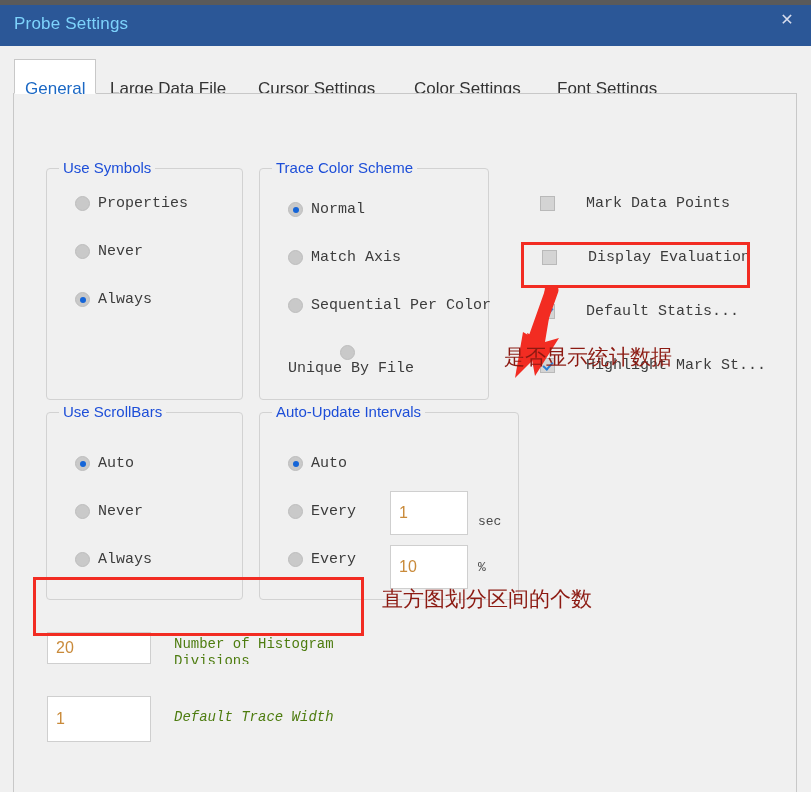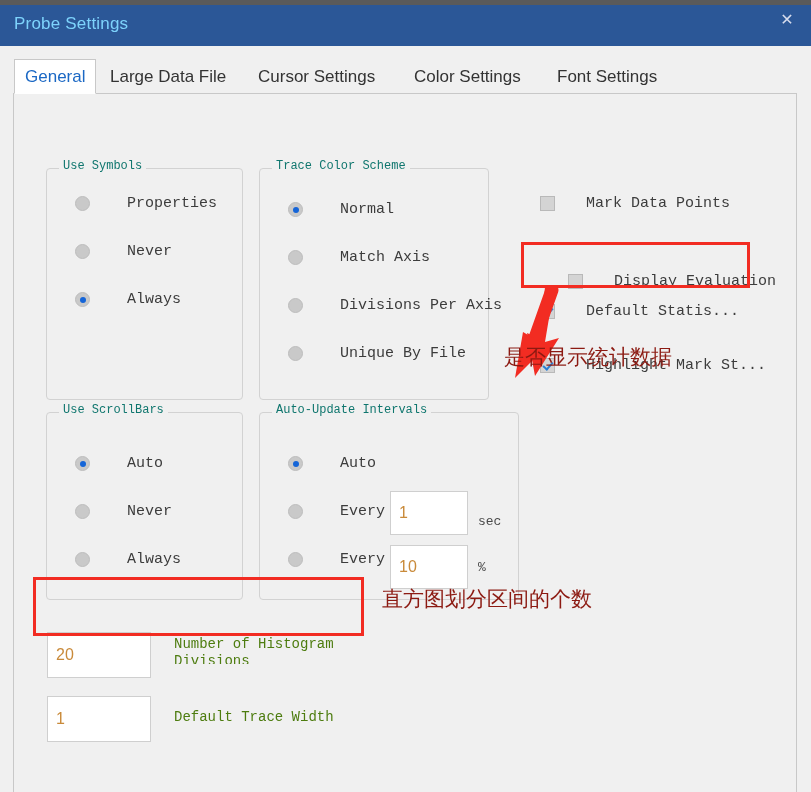--- a/index.html
+++ b/index.html
@@ -48,21 +48,21 @@
   .tabstrip {
     position: absolute; left: 0; top: 14px;
     width: 811px; height: 34px;
   }
   .tab {
     position: absolute; top: 0;
     height: 33px;
     line-height: 33px;
     font-size: 17px;
     color: #333333;
-    padding: 0 10px;
+    padding: 12px 10px;
     box-sizing: border-box;
     white-space: nowrap;
     cursor: pointer;
     font-family: "Liberation Sans", sans-serif;
   }
   .tab.active {
     background: #ffffff;
     color: #1b68c4;
     border: 1px solid #c8c8c8;
     border-bottom: 1px solid #ffffff;
@@ -86,33 +86,32 @@
     border: 1px solid #d2d2d2;
     border-radius: 4px;
     background: transparent;
     box-sizing: border-box;
   }
   .group-title {
     position: absolute;
     top: -10px; left: 12px;
     background: #f0f0f0;
     padding: 0 4px;
-    font-family: Liberation Mono, monospace;
-    font-size: 12px;
-    color: #0f766e;
+    font-family: Liberation Sans, sans-serif;
+    font-size: 15px;
+    color: #1d4ed8;
     white-space: nowrap;
   }
   
   .radio-row {
     position: absolute;
     display: flex;
     align-items: center;
     cursor: pointer;
     white-space: nowrap;
-    gap: 29px;
   }
   .radio {
     width: 15px; height: 15px;
     border-radius: 50%;
     background: #c9c9c9;
     border: 1px solid #bdbdbd;
     box-sizing: border-box;
     flex: none;
     position: relative;
     margin-right: 8px;
@@ -256,33 +255,33 @@
       <div class="radio-row" style="left:28px;top:32px;">
         <span class="radio checked"></span>
         <span class="opt-label">Normal</span>
       </div>
       <div class="radio-row" style="left:28px;top:80px;">
         <span class="radio"></span>
         <span class="opt-label">Match Axis</span>
       </div>
       <div class="radio-row" style="left:28px;top:128px;">
         <span class="radio"></span>
-        <span class="opt-label">Divisions Per Axis</span>
-      </div>
-      <div class="radio-row" style="left:28px;top:176px;">
+        <span class="opt-label">Sequential Per Color</span>
+      </div>
+      <div class="radio-row" style="left:28px;top:176px;flex-direction:column;">
         <span class="radio"></span>
         <span class="opt-label">Unique By File</span>
       </div>
     </div>
 
     <div class="check-row" style="left:526px;top:101px;">
       <span class="checkbox"></span>
       <span class="opt-label">Mark Data Points</span>
     </div>
-    <div class="check-row" style="left:554px;top:155px;margin-top:24px;">
+    <div class="check-row" style="left:528px;top:155px;">
       <span class="checkbox"></span>
       <span class="opt-label">Display Evaluation</span>
     </div>
     <div class="check-row" style="left:526px;top:209px;">
       <span class="checkbox checked"></span>
       <span class="opt-label">Default Statis...</span>
     </div>
     <div class="check-row" style="left:526px;top:263px;">
       <span class="checkbox checked"></span>
       <span class="opt-label">Highlight Mark St...</span>
@@ -317,26 +316,26 @@
       <div class="radio-row" style="left:28px;top:138px;">
         <span class="radio"></span>
         <span class="opt-label">Every</span>
       </div>
       <input class="tinput" style="left: 130px; top: 78px; width: 78px; height: 44px;" value="1">
       <div class="unit" style="left:218px;top:93px;margin-top:8px;">sec</div>
       <input class="tinput" style="left: 130px; top: 132px; width: 78px; height: 44px;" value="10">
       <div class="unit" style="left:218px;top:147px;">%</div>
     </div>
 
-    <input class="tinput" style="left: 33px; top: 538px; width: 104px; height: 46px;" value="20">
+    <input class="tinput" style="left: 33px; top: 538px; width: 104px; height: 32px;" value="20">
     <div class="field-label" style="left:160px;top:542px;width:200px;height:28px;">Number of Histogram
 Divisions</div>
 
     <input class="tinput" style="left: 33px; top: 602px; width: 104px; height: 46px;" value="1">
-    <div class="field-label" style="left:160px;top:615px;width:230px;height:20px;">Default Trace Width</div>
+    <div class="field-label" style="left:160px;top:615px;width:230px;height:20px;font-style:italic;">Default Trace Width</div>
 
   </div>
 
   <div class="annot-box" style="left:521px;top:196px;width:229px;height:46px;"></div>
   <div class="annot-box" style="left:33px;top:531px;width:331px;height:59px;"></div>
 
   <svg class="annot-arrow" style="left:497px;top:240px;width:80px;height:95px;" width="80" height="95" viewBox="0 0 80 95">
     <polygon points="57,2 48,56 62,52 38,90 30,47 43,53 48,1" fill="#f22c22"></polygon>
     <path d="M55,4 L33,66" stroke="#f22c22" stroke-width="13" stroke-linecap="round" fill="none"></path>
     <polygon points="18,92 50,60 26,46" fill="#f22c22"></polygon>

